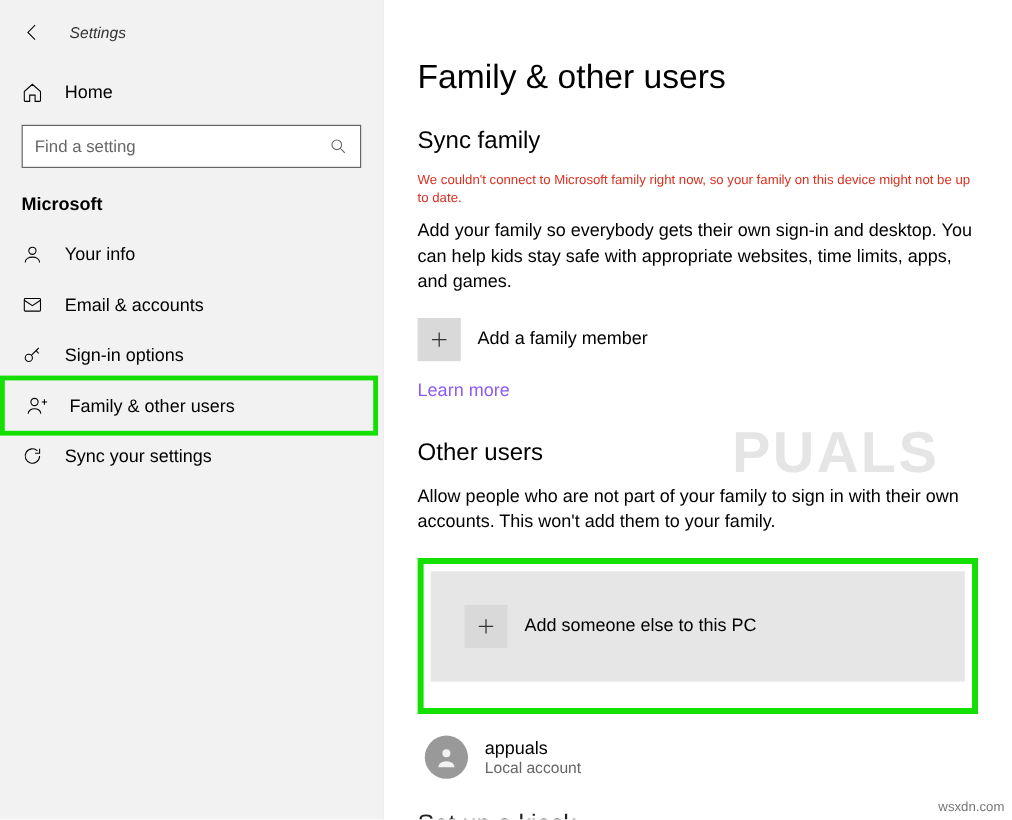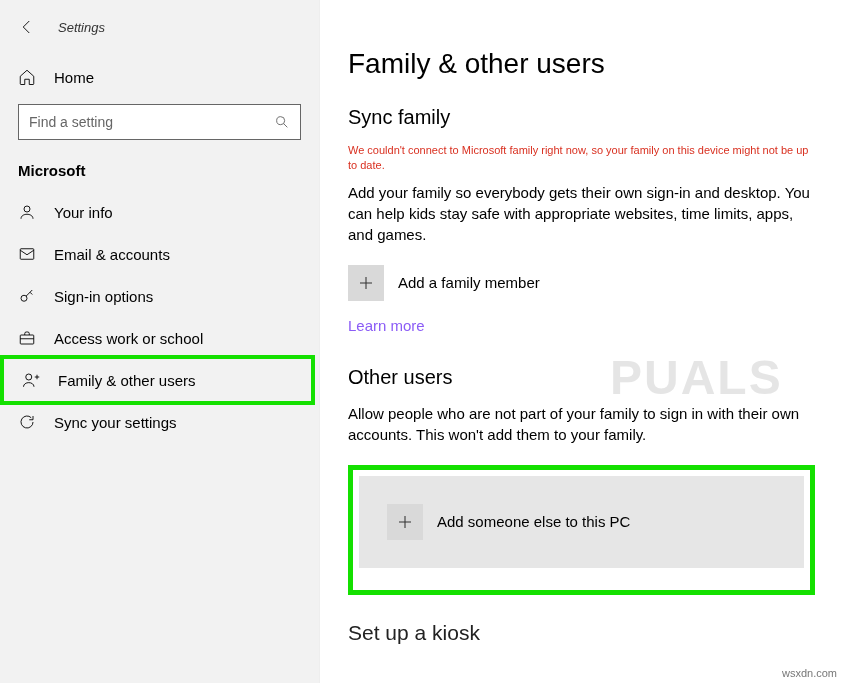--- a/index.html
+++ b/index.html
@@ -84,27 +84,20 @@
       </svg>
     <span>Email &amp; accounts</span>
   </div>
   <div class="nav-item">
     <svg class="nav-icon" viewBox="0 0 24 24">
         <circle cx="8" cy="15" r="4"></circle>
         <path d="M11 12l8-8m-3 3l3 3"></path>
       </svg>
     <span>Sign-in options</span>
   </div>
-  <div class="nav-item">
-    <svg class="nav-icon" viewBox="0 0 24 24">
-        <rect x="3" y="8" width="18" height="12" rx="1"></rect>
-        <path d="M9 8V6a2 2 0 0 1 2-2h2a2 2 0 0 1 2 2v2M3 13h18"></path>
-      </svg>
-    <span>Access work or school</span>
-  </div>
   <div class="nav-item hl">
     <svg class="nav-icon" viewBox="0 0 24 24">
         <circle cx="9" cy="8" r="4"></circle>
         <path d="M2 21c0-3.5 3.5-5.5 7-5.5s7 2 7 5.5"></path>
         <path d="M17 8h6m-3-3v6"></path>
       </svg>
     <span>Family &amp; other users</span>
   </div>
   <div class="nav-item">
     <svg class="nav-icon" viewBox="0 0 24 24">
@@ -138,16 +131,28 @@
     <div class="add-tile full">
       <div class="plus-box">
           <svg viewBox="0 0 24 24">
             <path d="M12 4v16M4 12h16"></path>
           </svg>
         </div>
       <span class="add-label">Add someone else to this PC</span>
     </div>
   </div>
 
+  <div class="user-row">
+    <div class="avatar">
+        <svg viewBox="0 0 24 24">
+          <circle cx="12" cy="8" r="4"></circle>
+          <path d="M4 22c0-4 4-6 8-6s8 2 8 6z"></path>
+        </svg>
+      </div>
+    <div>
+      <div class="user-name-row">appuals</div>
+      <div class="user-sub">Local account</div>
+    </div>
+  </div>
 
   <div class="kiosk">Set up a kiosk</div>
   <div class="credit">wsxdn.com</div>
 </div>
 
 </body></html>

